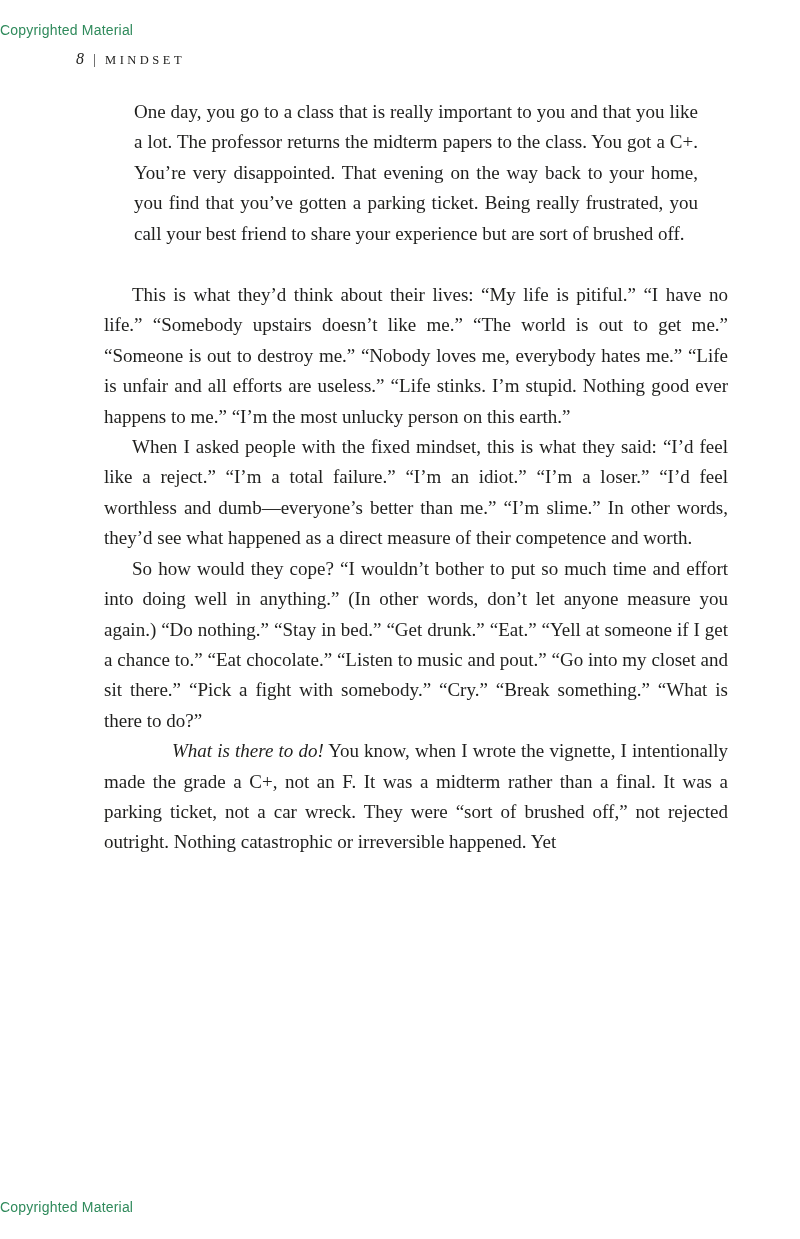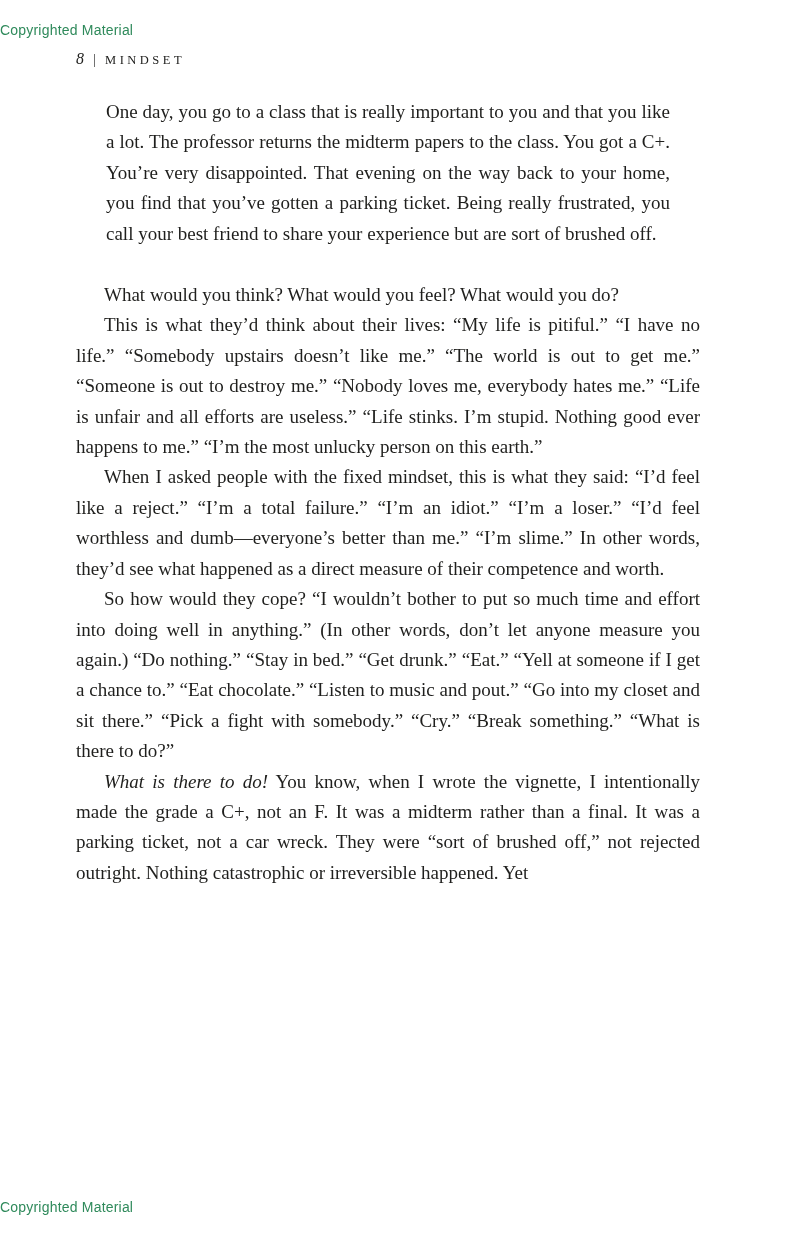--- a/index.html
+++ b/index.html
@@ -32,54 +32,53 @@
     color: #222220;
     white-space: nowrap;
   }
   .pgnum { font-style: italic; font-size: 16px; }
   .pipe { margin: 0 9px; font-size: 15px; font-weight: 300; color: #444; }
   .booktitle { font-size: 12.5px; letter-spacing: 3.5px; font-weight: 500; }
 
   .body-text {
     position: absolute;
     top: 97px;
-    left: 76px;
+    left: 104px;
     width: 624px;
     font-size: 19px;
     line-height: 30.4px;
     text-align: justify;
     hyphens: auto;
     -webkit-hyphens: auto;
   }
   .extract {
     margin: 0 30px 31px 30px;
     text-indent: 0;
   }
   .para {
     margin: 0;
     text-indent: 28px;
   }
-  .lead { font-style: italic; }
+  .lead { font-style: italic; margin-left: 40px; }
 </style>
 </head>
 <body>
 
 <div class="page">
 
   <div class="copyright top">Copyrighted Material</div>
 
   <div class="running-header">
     <span class="pgnum">8</span><span class="pipe">|</span><span class="booktitle">MINDSET</span>
   </div>
 
   <div class="body-text">
 
     <p class="extract">One day, you go to a class that is really important to you and that you like a lot. The professor returns the midterm papers to the class. You got a C+. You’re very disappointed. That evening on the way back to your home, you find that you’ve gotten a parking ticket. Being really frustrated, you call your best friend to share your experience but are sort of brushed off.</p>
 
-    <p class="para">What would you think? What would you feel? What would you do?</p>
 
     <p class="para">This is what they’d think about their lives: “My life is pitiful.” “I have no life.” “Somebody upstairs doesn’t like me.” “The world is out to get me.” “Someone is out to destroy me.” “Nobody loves me, everybody hates me.” “Life is unfair and all efforts are useless.” “Life stinks. I’m stupid. Nothing good ever happens to me.” “I’m the most unlucky person on this earth.”</p>
 
     <p class="para">When I asked people with the fixed mindset, this is what they said: “I’d feel like a reject.” “I’m a total failure.” “I’m an idiot.” “I’m a loser.” “I’d feel worthless and dumb—everyone’s better than me.” “I’m slime.” In other words, they’d see what happened as a direct measure of their competence and worth.</p>
 
 
 
     <p class="para">So how would they cope? “I wouldn’t bother to put so much time and effort into doing well in anything.” (In other words, don’t let anyone measure you again.) “Do nothing.” “Stay in bed.” “Get drunk.” “Eat.” “Yell at someone if I get a chance to.” “Eat chocolate.” “Listen to music and pout.” “Go into my closet and sit there.” “Pick a fight with somebody.” “Cry.” “Break something.” “What is there to do?”</p>
 
     <p class="para"><em class="lead">What is there to do!</em><span> You know, when I wrote the vignette, I intentionally made the grade a C+, not an F. It was a midterm rather than a final. It was a parking ticket, not a car wreck. They were “sort of brushed off,” not rejected outright. Nothing catastrophic or irreversible happened. Yet</span></p>

